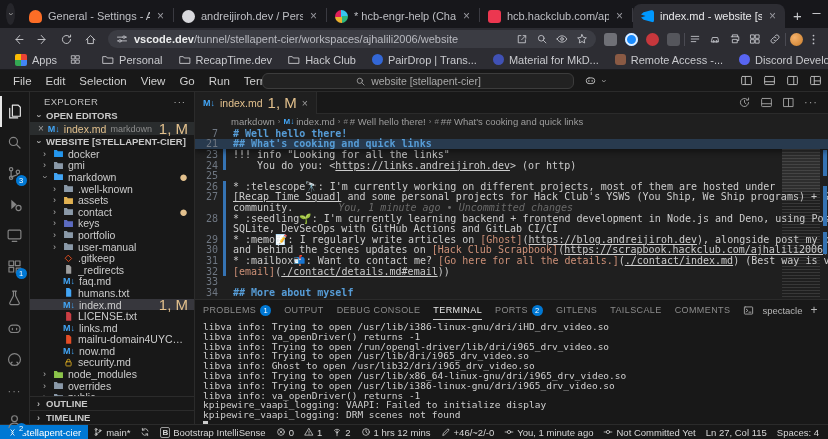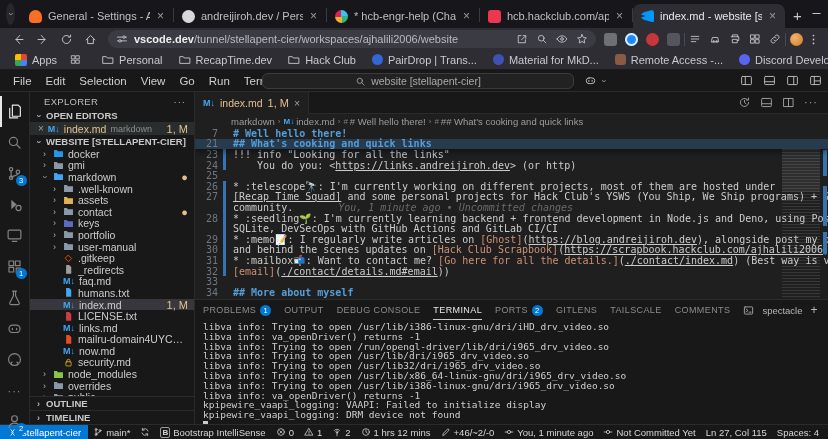--- a/index.html
+++ b/index.html
@@ -47,21 +47,21 @@
   .chv{display:inline-block;transform:rotate(90deg);font-size:9px;color:#b2b2b2;width:9px;text-align:center}
   .chvC{display:inline-block;font-size:9px;color:#b2b2b2;width:9px;text-align:center}
   #oe-row{display:flex;align-items:center;gap:4px;background:#2a2d2e;padding:1px 6px 1px 8px;height:13px}
   #oe-row .x{color:#9d9d9d;font-size:10px}
   .fchipM{color:#42a5f5;font-weight:bold;font-size:9px}
   .orange{color:#e2c08d}
   .dim{color:#8c8c8c}
   .trow{display:flex;align-items:center;gap:4px;height:11.6px;padding-right:6px;white-space:nowrap;color:#cccccc}
   .trow.sel{background:#37373d}
   .trow .lbl{flex:1;overflow:hidden;text-overflow:ellipsis;min-width:0}
-  .tbadge{color:#e2c08d;font-size:11px}
+  .tbadge{color:#e2c08d;font-size:15px}
   #tree{flex:1;overflow:hidden}
   
   #editor-col{flex:1;display:flex;flex-direction:column;min-width:0}
   #tabbar{height:22px;background:#181818;display:flex;align-items:center;border-bottom:1px solid #2b2b2b}
   #etab{display:flex;align-items:center;gap:5px;background:#1f1f1f;height:22px;padding:0 8px;border-right:1px solid #2b2b2b;font-size:10.5px}
   #eactions{margin-left:auto;display:flex;gap:9px;padding-right:10px;color:#9d9d9d}
   #breadcrumbs{height:14px;background:#1f1f1f;display:flex;align-items:center;gap:3px;font-size:9.5px;color:#9d9d9d;padding-left:36px;white-space:nowrap;overflow:hidden}
   .bsep{font-size:8px;color:#7d7d7d}
   #code{flex:1;position:relative;background:#1f1f1f;overflow:hidden}
   #sticky{position:relative;z-index:2;box-shadow:0 3px 5px rgba(0,0,0,.4);background:#1f1f1f}
@@ -816,26 +816,26 @@
           <span class="chv">›</span>
 
         </span>
       </div>
       <div id="term">
         <div id="tlines">
             <div class="tl">libva info: Trying to open /usr/lib/i386-linux-gnu/dri/iHD_drv_video.so</div>
             <div class="tl">libva info: va_openDriver() returns -1</div>
             <div class="tl">libva info: Trying to open /run/opengl-driver/lib/dri/i965_drv_video.so</div>
             <div class="tl">libva info: Trying to open /usr/lib/dri/i965_drv_video.so</div>
-            <div class="tl">libva info: Trying to open /usr/lib32/dri/i965_drv_video.so</div>
+            <div class="tl">libva info: Ghost to open /usr/lib32/dri/i965_drv_video.so</div>
             <div class="tl">libva info: Trying to open /usr/lib/x86_64-linux-gnu/dri/i965_drv_video.so</div>
             <div class="tl">libva info: Trying to open /usr/lib/i386-linux-gnu/dri/i965_drv_video.so</div>
             <div class="tl">libva info: va_openDriver() returns -1</div>
             <div class="tl">kpipewire_vaapi_logging: VAAPI: Failed to initialize display</div>
-            <div class="tl">kpipewire_vaapi_logging: DRM device not found</div>
+            <div class="tl">kpipewire_vaapi_logging: DRM scenes not found</div>
           </div>
         <div id="tcursor"></div>
       </div>
     </div>
   </div>
 </div>
 
 <div id="status">
   <span id="remote">
     <span class="ic" id="st-remote">

